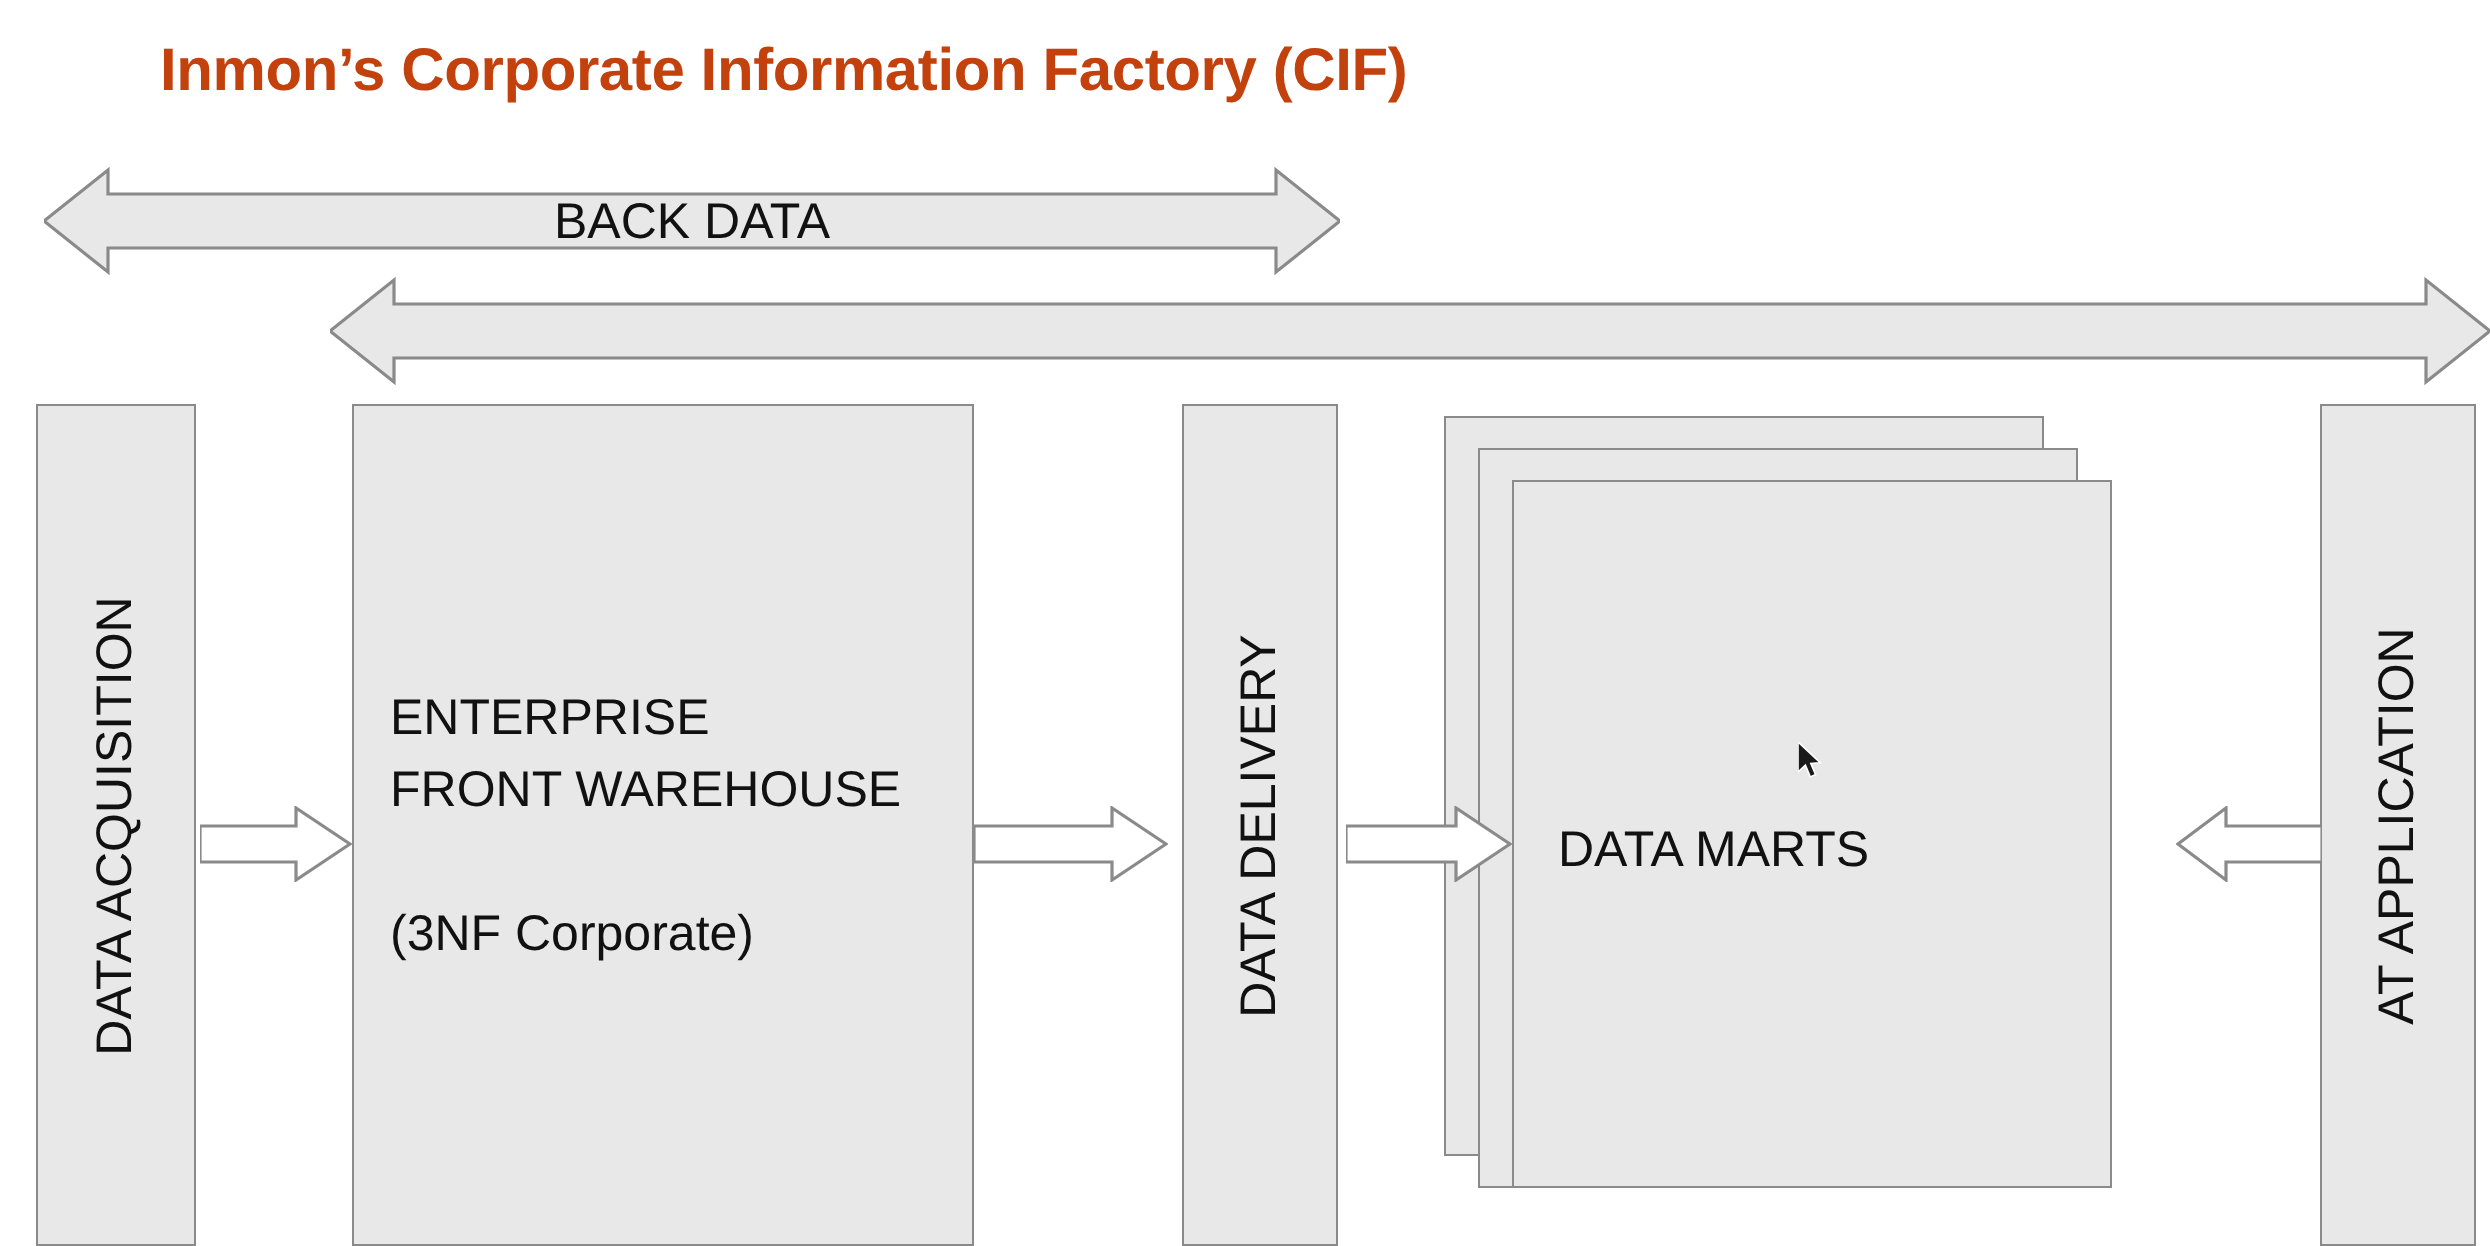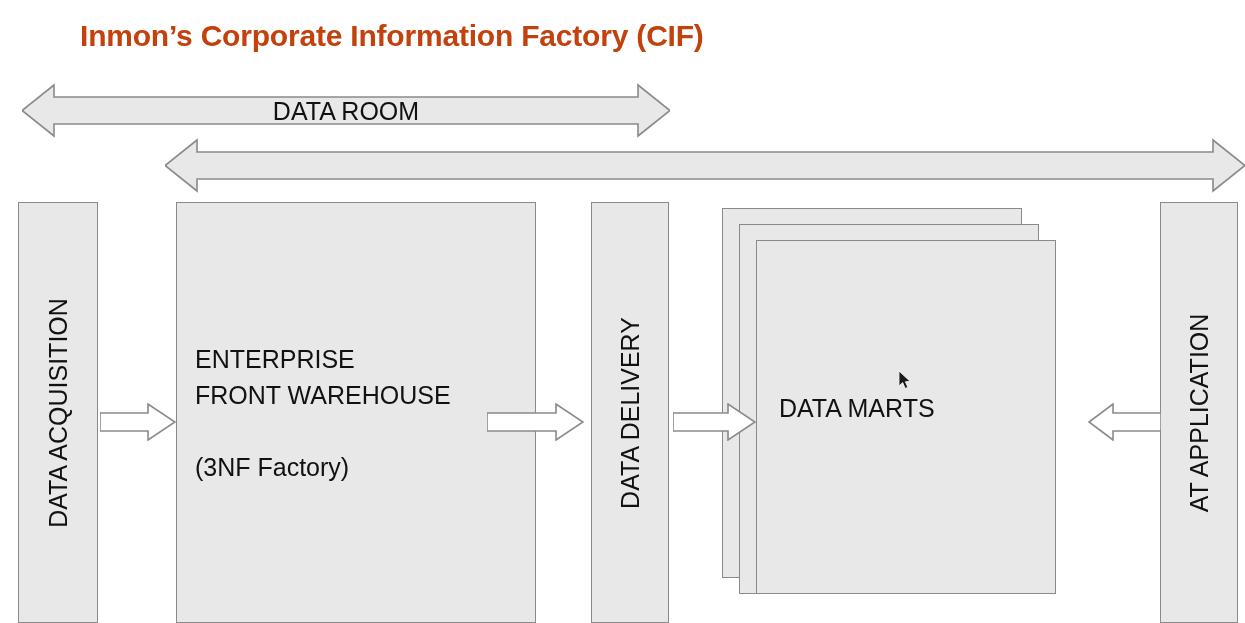--- a/index.html
+++ b/index.html
@@ -112,47 +112,47 @@
 <body>
 
 <div id="canvas">
 
   <div id="diagram-title">Inmon’s Corporate Information Factory (CIF)</div>
 
   <div class="banner" id="banner-back-room" style="left:22px; top:83px; width:648px; height:55px;">
     <svg width="648" height="55" viewBox="0 0 648 55">
       <polygon points="0,27.5 32,2 32,14 616,14 616,2 648,27.5 616,53 616,41 32,41 32,53" fill="#e8e8e8" stroke="#8a8a8a" stroke-width="1.6" stroke-linejoin="miter"></polygon>
     </svg>
-    <div class="banner-label" style="top:14px;">DATA ROOM</div>
+    <div class="banner-label" style="top:14px;">BACK DATA</div>
   </div>
 
   <div class="banner" id="banner-front-room" style="left:165px; top:138px; width:1080px; height:55px;">
     <svg width="1080" height="55" viewBox="0 0 1080 55">
       <polygon points="0,27.5 32,2 32,14 1048,14 1048,2 1080,27.5 1048,53 1048,41 32,41 32,53" fill="#e8e8e8" stroke="#8a8a8a" stroke-width="1.6" stroke-linejoin="miter"></polygon>
     </svg>
   </div>
 
   <div class="vbar" id="col-data-acquisition" style="left:18px; top:202px; width:80px; height:421px;">
     <div class="vbar-label">DATA ACQUISITION</div>
   </div>
 
-  <div class="pbox" id="box-edw" style="left:176px; top:202px; width:360px; height:421px;">
+  <div class="pbox" id="box-edw" style="left:176px; top:202px; width:311px; height:421px;">
     <div class="pbox-text" style="left:18px; top:138px;">ENTERPRISE</div>
     <div class="pbox-text" style="left:18px; top:174px;">FRONT WAREHOUSE</div>
-    <div class="pbox-text" style="left:18px; top:246px;">(3NF Factory)</div>
+    <div class="pbox-text" style="left:18px; top:246px;">(3NF Corporate)</div>
   </div>
 
   <div class="vbar" id="col-data-delivery" style="left:591px; top:202px; width:78px; height:421px;">
     <div class="vbar-label">DATA DELIVERY</div>
   </div>
 
   <div class="sheet" id="sheet-back" style="left:722px; top:208px; width:300px; height:370px;"></div>
   <div class="sheet" id="sheet-middle" style="left:739px; top:224px; width:300px; height:370px;"></div>
   <div class="sheet" id="sheet-front" style="left:756px; top:240px; width:300px; height:354px;">
-    <div class="sheet-label" style="left:22px; top:153px;">DATA MARTS</div>
+    <div class="sheet-label" style="left:22px; top:170px;">DATA MARTS</div>
   </div>
 
   <div class="vbar" id="col-at-application" style="left:1160px; top:202px; width:78px; height:421px;">
     <div class="vbar-label">AT APPLICATION</div>
   </div>
 
   <div class="conn" id="conn-acquisition-to-edw" style="left:100px; top:403px; width:76px; height:38px;">
     <svg width="76" height="38" viewBox="0 0 76 38">
       <polygon points="0,10 48,10 48,1 75,19 48,37 48,28 0,28" fill="#ffffff" stroke="#8a8a8a" stroke-width="1.6" stroke-linejoin="miter"></polygon>
     </svg>

